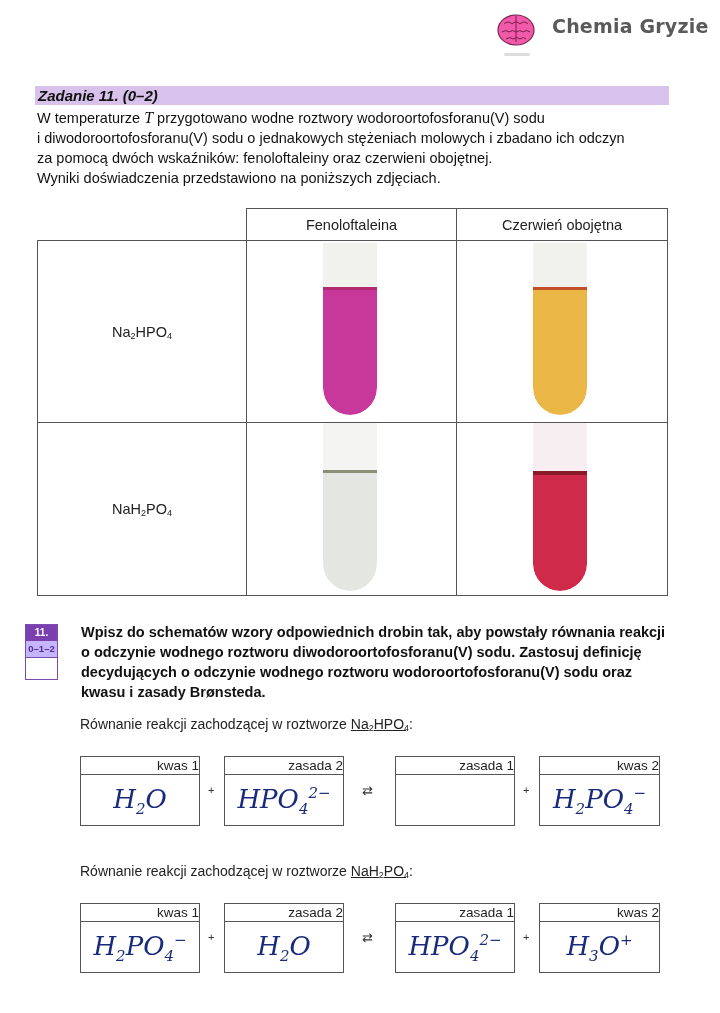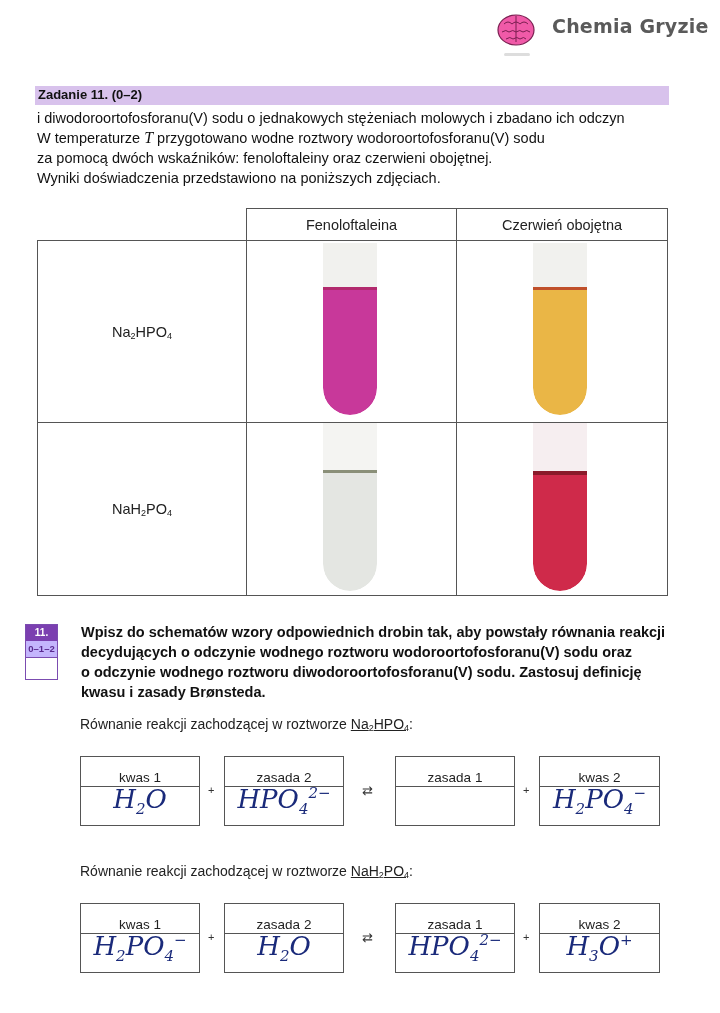--- a/index.html
+++ b/index.html
@@ -8,21 +8,21 @@
 
   
   .brand { position:absolute; left:496px; top:12px; width:224px; height:44px; }
   .brain { position:absolute; left:0; top:0; width:40px; height:36px; }
   .brain-shadow { position:absolute; left:8px; top:41px; width:26px; height:3px; background:#ddd; border-radius:3px; }
   .brand-title { position:absolute; left:56px; top:3px; font-size:19px; font-weight:bold; color:#5a5a5a; font-family:"DejaVu Sans", sans-serif; letter-spacing:0.2px; }
   .brand-sub { position:absolute; left:57px; top:29px; font-size:10.5px; font-weight:bold; color:#111; font-family:"DejaVu Sans", sans-serif; }
 
   
   .task-bar { position:absolute; left:35px; top:86px; width:634px; height:19px; background:#d8c2ec; }
-  .task-title { position:absolute; left:3px; top:1px; font-size:13px; font-weight:bold; }
+  .task-title { position:absolute; left:3px; top:1px; font-size:15px; font-weight:bold;font-style:italic; }
   .intro { position:absolute; left:37px; top:108px; width:640px; font-size:14.5px; line-height:20px; }
   .intro p { margin:0; }
   .var { font-family:"Liberation Serif", serif; font-style:italic; font-size:16px; }
 
   
   .exp-table { position:absolute; left:37px; top:208px; border-collapse:collapse; }
   .exp-table td { border:1px solid #555; padding:0; }
   .exp-table td.blank { border-top:none; border-left:none; }
   .col-h { height:31px; text-align:center; font-size:14.5px; color:#222; }
   .row-h { width:208px; text-align:center; font-size:14.5px; color:#222; }
@@ -39,21 +39,21 @@
   .badge-num { height:16px; background:#7b3fb0; color:#fff; font-size:10px; font-weight:bold; text-align:center; line-height:16px; }
   .badge-pts { height:16px; background:#c4b5fd; color:#5a2a90; font-size:9.5px; font-weight:bold; text-align:center; line-height:16px; border-bottom:1px solid #7b4cb0; }
   .instruction { position:absolute; left:81px; top:622px; width:590px; font-size:14.5px; line-height:20px; font-weight:bold; }
   .instruction p { margin:0; }
 
   .eq-label { position:absolute; left:80px; font-size:14px; color:#222; }
   .eq-label u { text-decoration:underline; }
   sub { font-size:9px; vertical-align:-2px; line-height:0; }
 
   .box { position:absolute; border:1px solid #555; box-sizing:border-box; background:#fff; }
-  .box-h { height:17px; border-bottom:1px solid #555; text-align:center; font-size:13.5px; line-height:17px; color:#222;margin-top:12px; }
+  .box-h { height:17px; border-bottom:1px solid #555; text-align:right; font-size:13.5px; line-height:17px; color:#222; }
   .box-ans { position:absolute; left:0; right:0; top:18px; bottom:0; text-align:center;
              font-family:"DejaVu Serif", serif; font-style:italic; color:#1a2a7a; font-size:26px; line-height:48px; }
   .box-ans sub { font-size:15px; vertical-align:-6px; }
   .box-ans sup { font-size:15px; vertical-align:10px; line-height:0; }
   .op { position:absolute; font-size:11px; color:#333; }
 </style>
 </head>
 <body>
 
 <div class="brand">
@@ -70,22 +70,22 @@
   </svg>
   <div class="brain-shadow"></div>
   <div class="brand-title">Chemia Gryzie</div>
 </div>
 
 <div class="task-bar">
   <div class="task-title">Zadanie 11. (0–2)</div>
 </div>
 
 <div class="intro">
+  <p><span>W temperaturze </span><span class="var">T</span><span> przygotowano wodne roztwory wodoroortofosforanu(V) sodu</span></p>
   <p>i diwodoroortofosforanu(V) sodu o jednakowych stężeniach molowych i zbadano ich odczyn</p>
-  <p><span>W temperaturze </span><span class="var">T</span><span> przygotowano wodne roztwory wodoroortofosforanu(V) sodu</span></p>
   <p>za pomocą dwóch wskaźników: fenoloftaleiny oraz czerwieni obojętnej.</p>
   <p>Wyniki doświadczenia przedstawiono na poniższych zdjęciach.</p>
 </div>
 
 <table class="exp-table">
   <tbody>
       <tr>
     <td class="blank"></td>
     <td class="col-h cell" style="height:31px">Fenoloftaleina</td>
     <td class="col-h cell cell2" style="height:31px">Czerwień obojętna</td>
@@ -126,22 +126,22 @@
   </tr>
 </tbody>
   </table>
 
 <div class="badge">
   <div class="badge-num">11.</div>
   <div class="badge-pts">0–1–2</div>
 </div>
 <div class="instruction">
   <p>Wpisz do schematów wzory odpowiednich drobin tak, aby powstały równania reakcji</p>
+  <p>o odczynie wodnego roztworu diwodoroortofosforanu(V) sodu. Zastosuj definicję</p>
   <p>decydujących o odczynie wodnego roztworu wodoroortofosforanu(V) sodu oraz</p>
-  <p>o odczynie wodnego roztworu diwodoroortofosforanu(V) sodu. Zastosuj definicję</p>
   <p>kwasu i zasady Brønsteda.</p>
 </div>
 
 <div class="eq-label" style="top:716px">
   <span>Równanie reakcji zachodzącej w roztworze </span><u><span>Na</span><sub>2</sub><span>HPO</span><sub>4</sub></u><span>:</span>
 </div>
 
 <div class="box" style="left:80px;top:756px;width:120px;height:70px">
   <div class="box-h">kwas 1</div>
   <div class="box-ans"><span>H</span><sub>2</sub><span>O</span></div>

